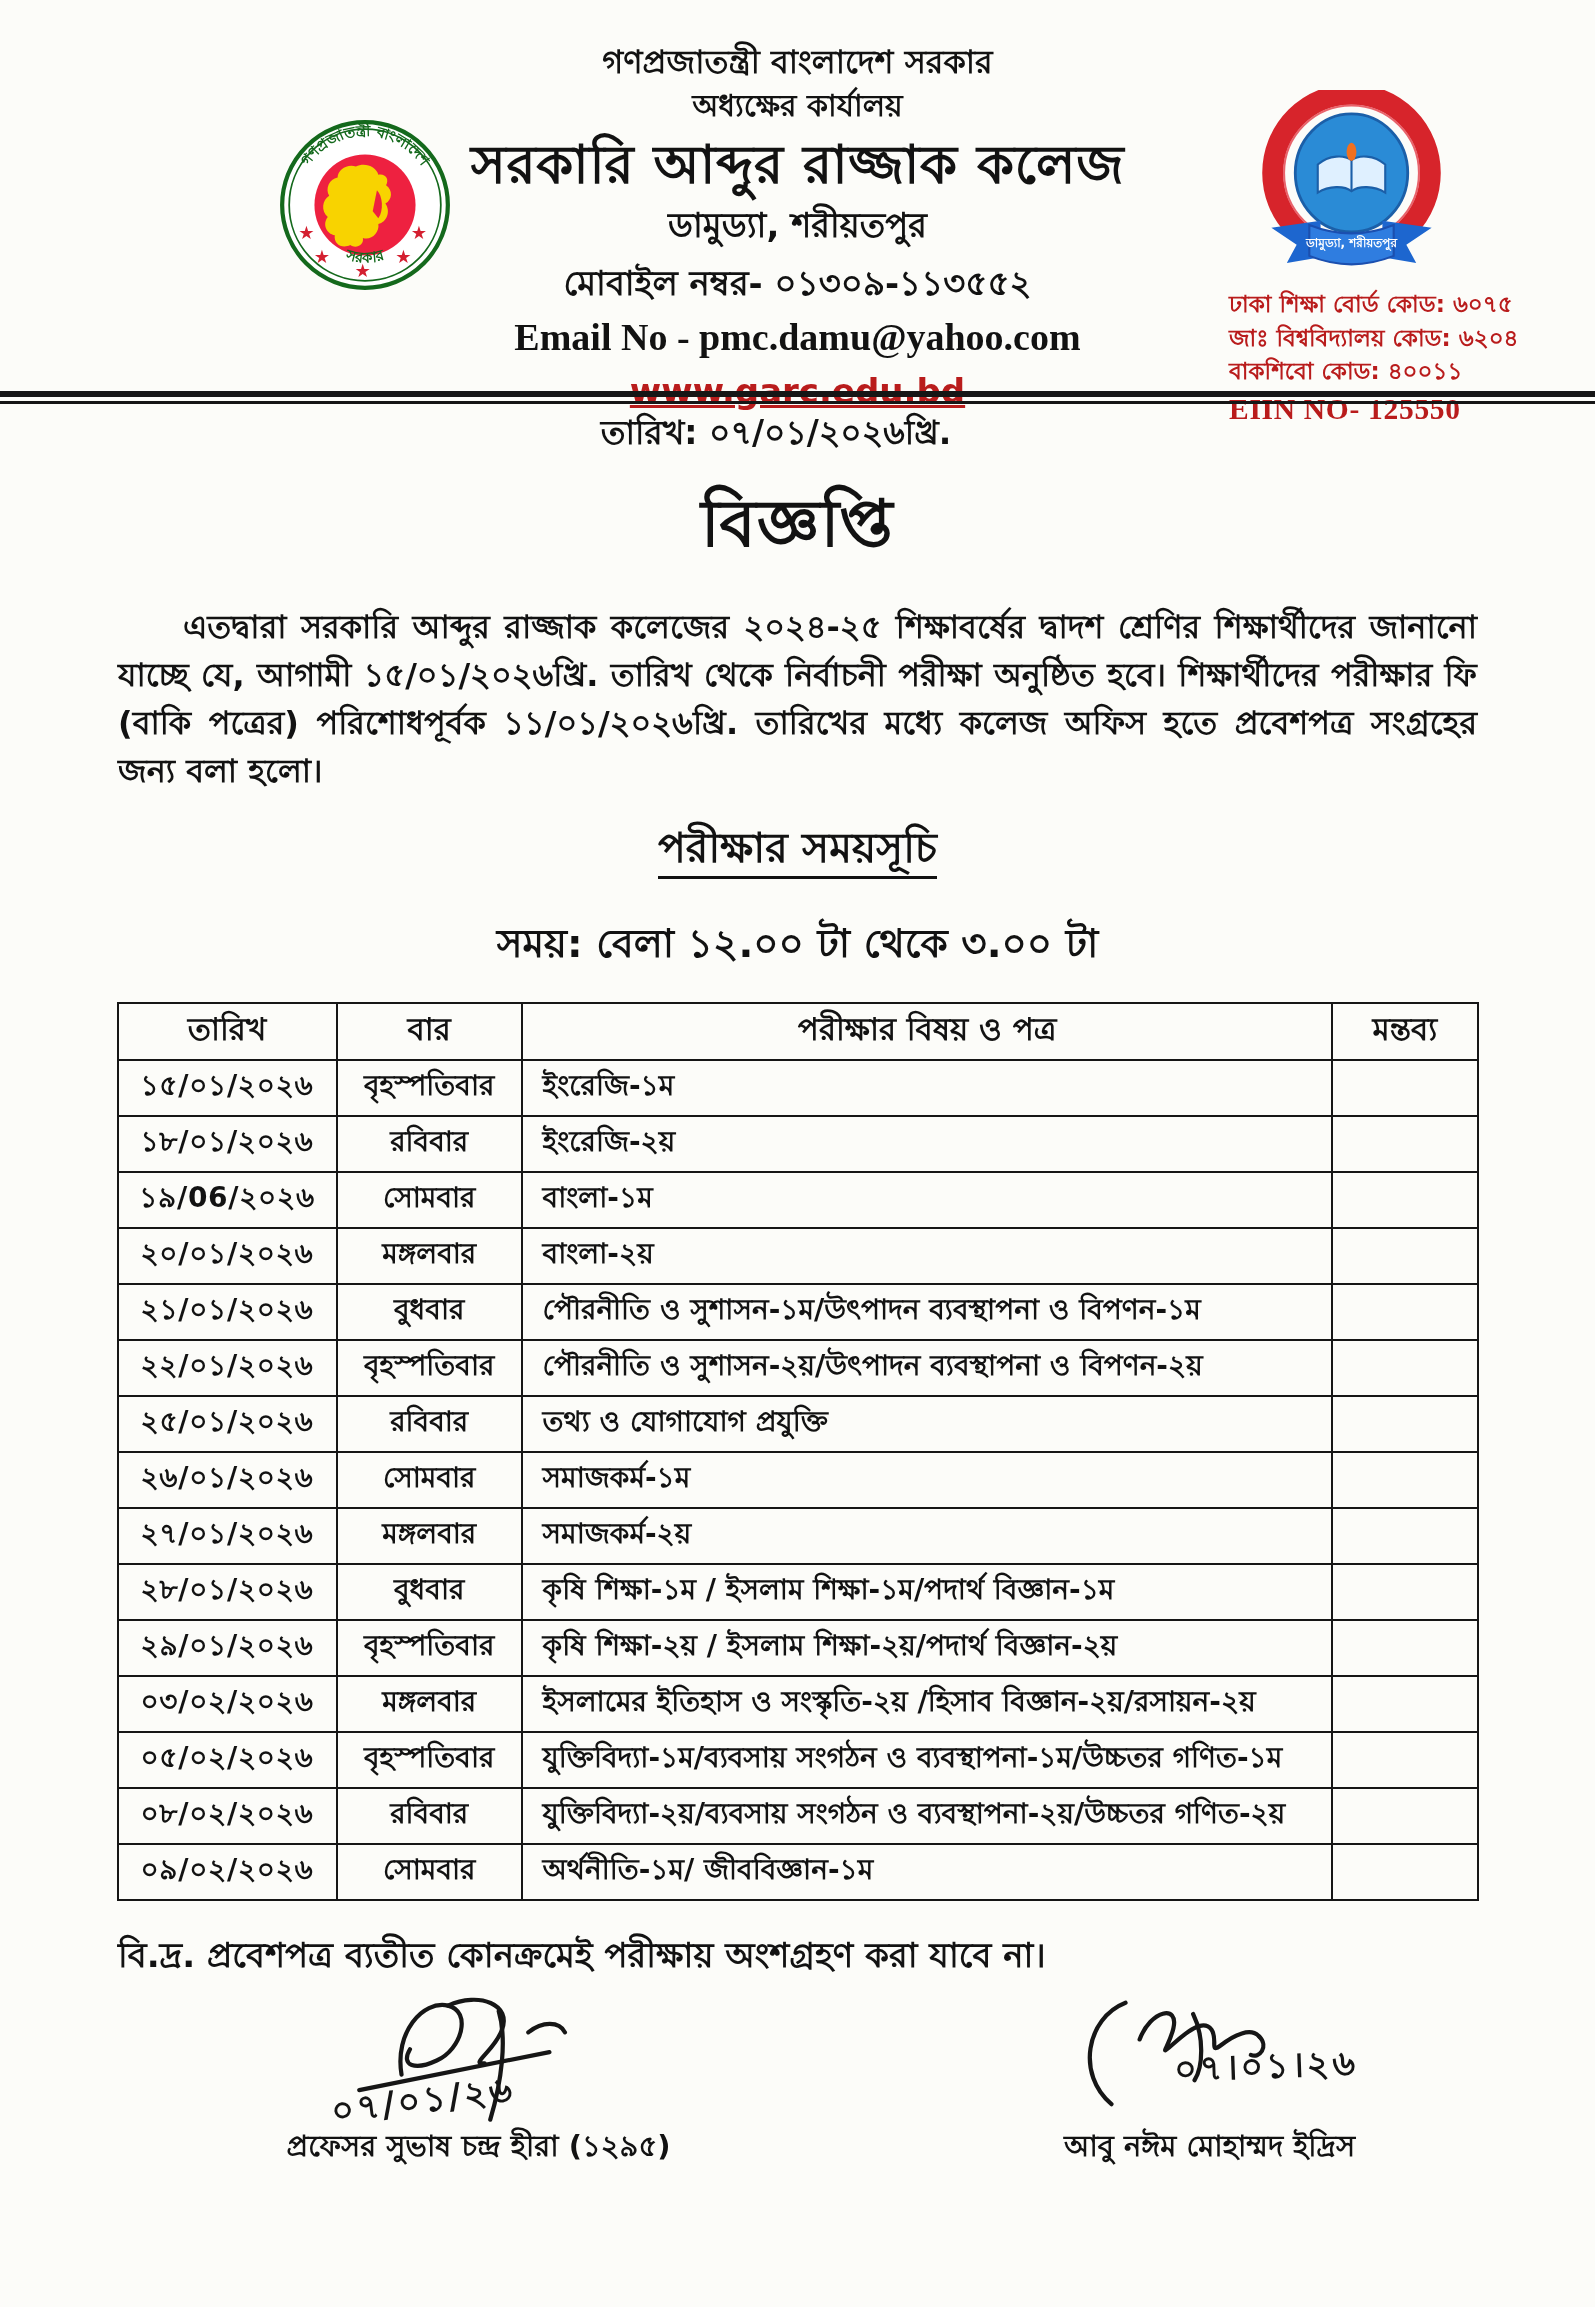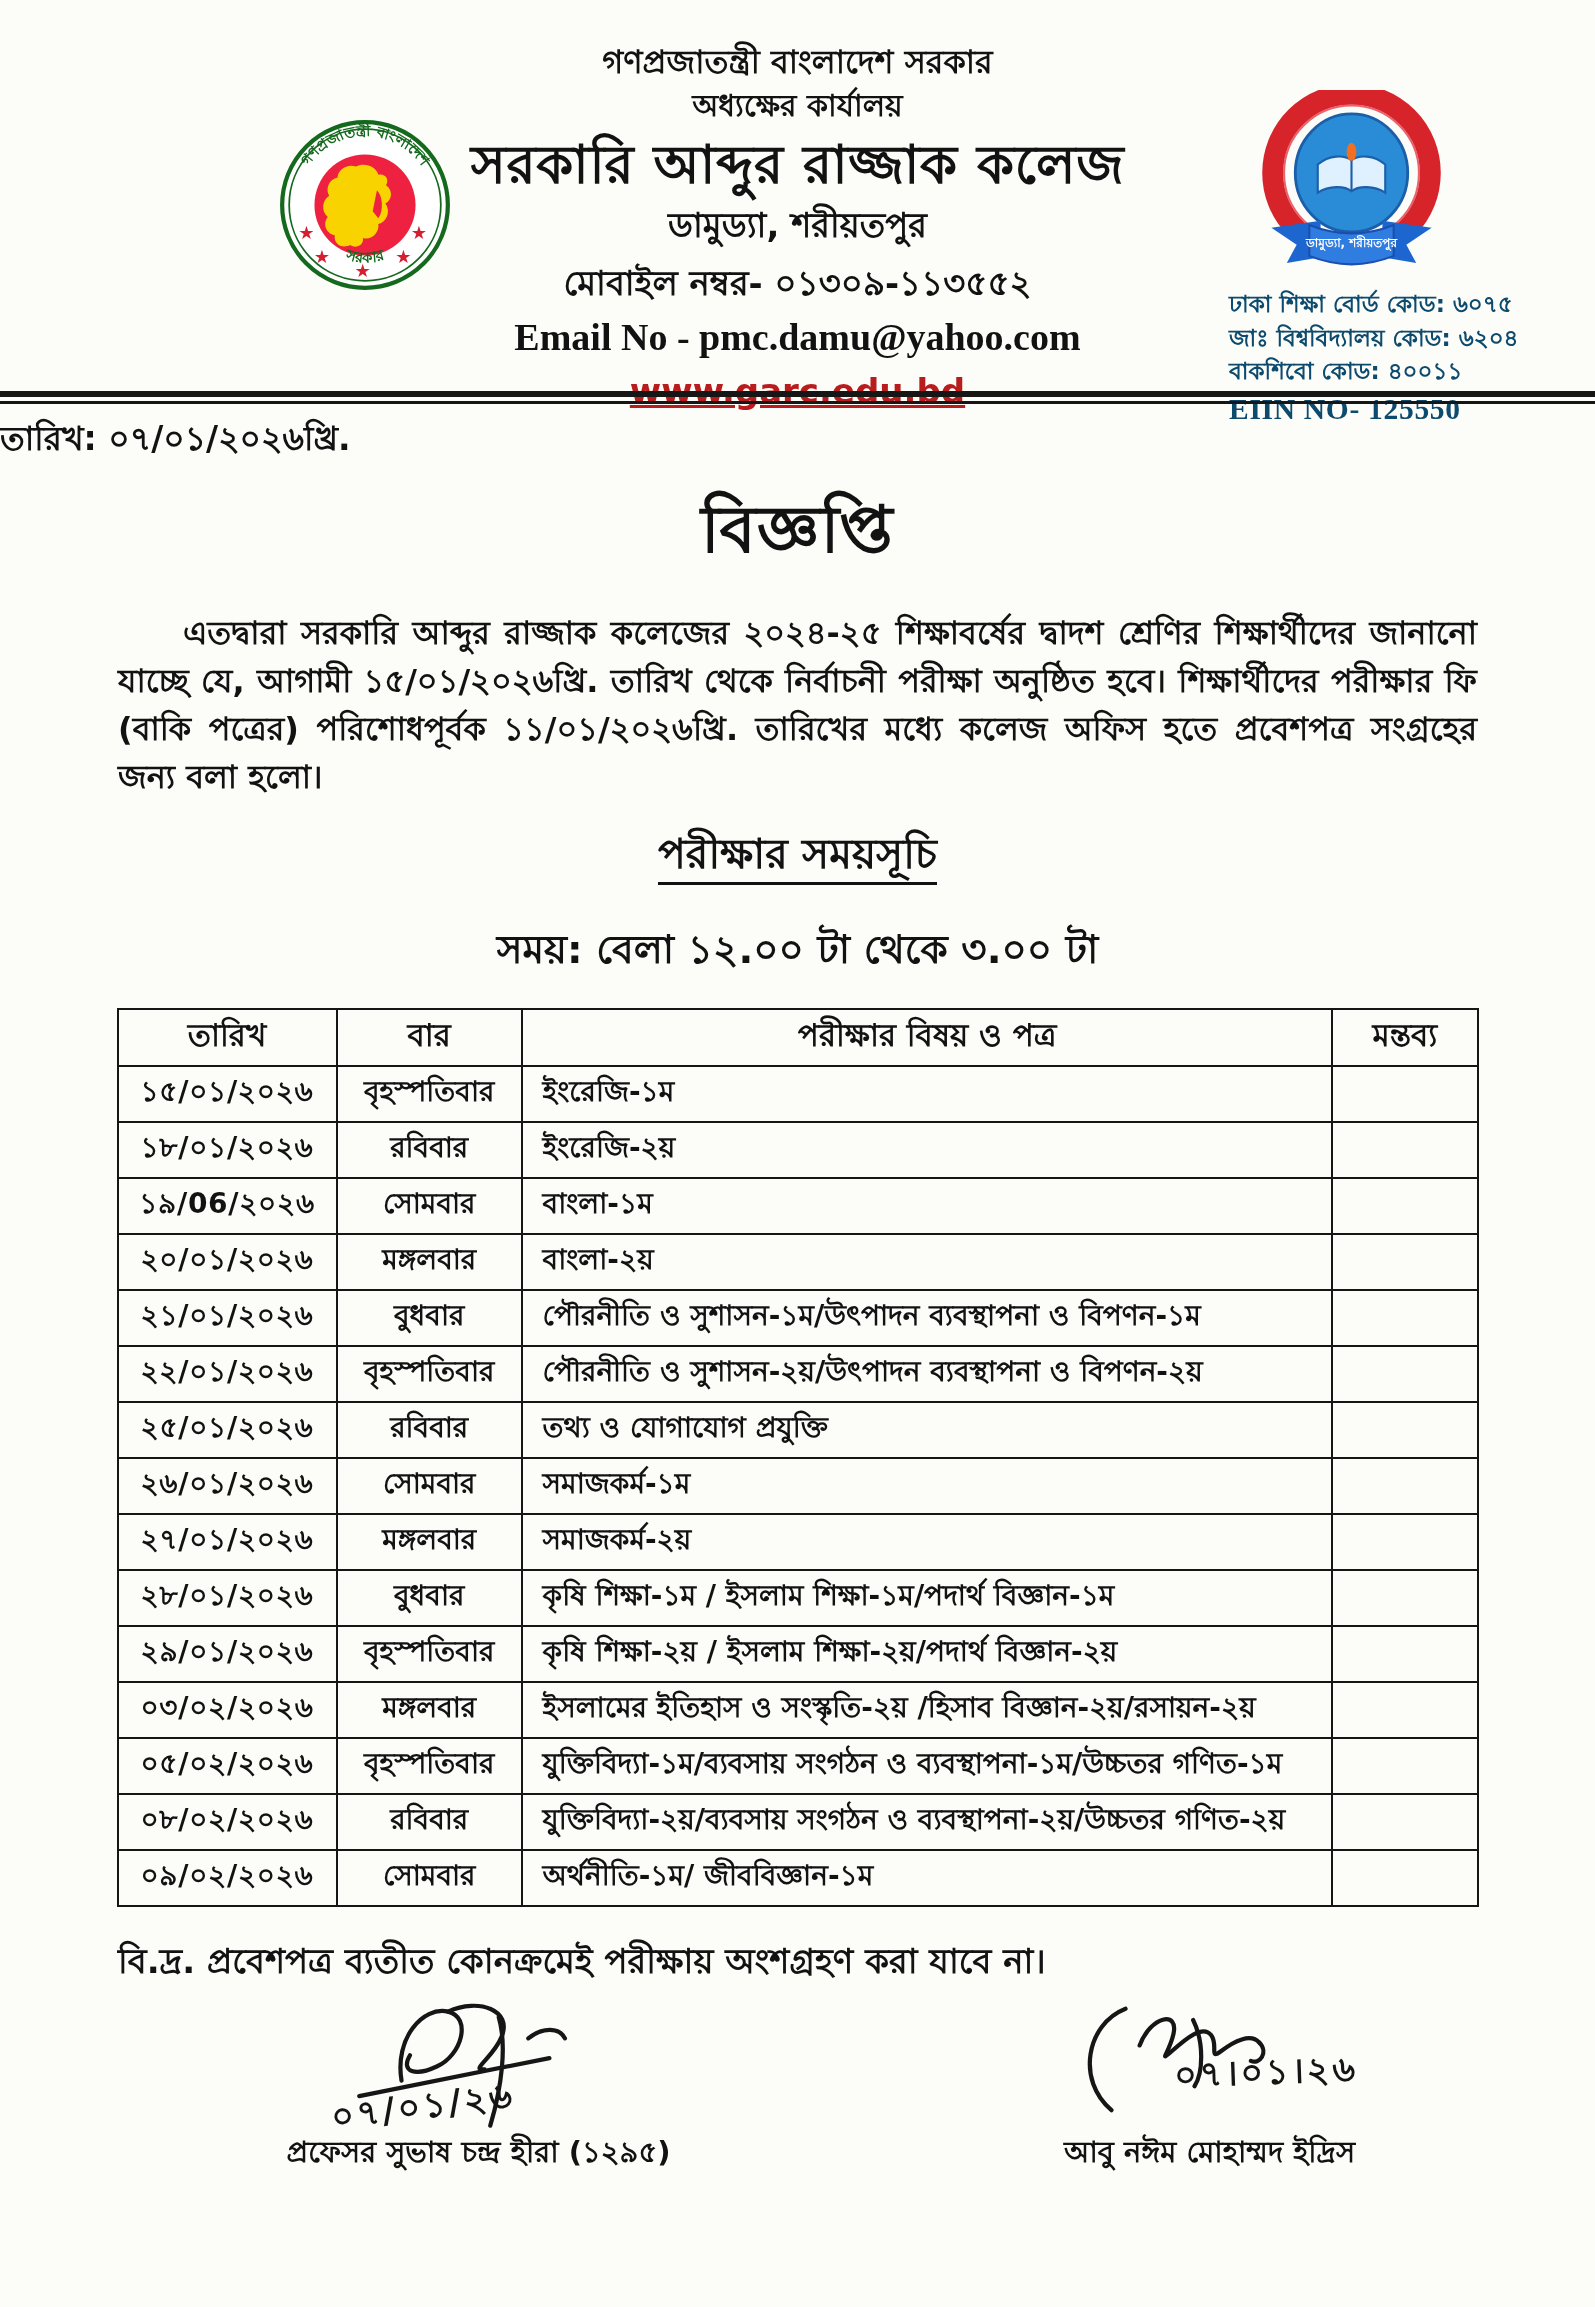--- a/index.html
+++ b/index.html
@@ -15,28 +15,28 @@
   .h-govt{font-size:32px;font-weight:700;}
   .h-office{font-size:30px;font-weight:700;margin-top:2.8px;}
   .h-college{font-size:53px;font-weight:800;margin-top:4.2px;letter-spacing:0.7px;}
   .h-address{font-size:34px;font-weight:700;margin-top:2.8px;}
   .h-mobile{font-size:34px;font-weight:700;margin-top:14px;}
   .h-email{font-family:"Liberation Serif",serif;font-size:38px;font-weight:700;margin-top:5.6px;}
   .h-web{display:inline-block;font-size:34px;font-weight:800;color:#b91c1c;text-decoration:underline;margin-top:7px;}
   .head-right{position:absolute;left:1229px;top:90px;width:352px;}
   .college-logo{display:block;margin-left:21px;width:203px;height:194px;}
   .codes{margin-top:4.2px;}
-  .code-line{font-size:23px;font-weight:800;line-height:1.45;color:#0c4a6e;}
+  .code-line{font-size:23px;font-weight:800;line-height:1.45;color:#b91c1c;}
   .code-line.eiin{font-family:"Liberation Serif",serif;font-size:29.5px;font-weight:700;letter-spacing:0.7px;}
   
   .double-rule{position:relative;margin:0;width:100%;height:15.5px;}
   .double-rule .r1{position:absolute;top:0;left:0;right:0;height:6.3px;background:#161616;}
   .double-rule .r2{position:absolute;top:9.8px;left:0;right:0;height:3.5px;background:#161616;}
   
-  .date-line{text-align:left;padding-right:43px;font-size:33px;font-weight:700;margin-top:6px;}
+  .date-line{text-align:center;padding-right:43px;font-size:33px;font-weight:700;margin-top:0;}
   .notice-title{text-align:center;font-size:65px;font-weight:800;margin:11.3px 0 0 0;letter-spacing:1.4px;}
   .notice-body{width:1359px;margin:21px auto 0;font-size:32px;font-weight:700;line-height:1.5;text-align:justify;text-indent:65px;}
   .schedule-title{text-align:center;font-size:41px;font-weight:800;margin-top:21px;}
   .schedule-title span{border-bottom:3.5px solid #121212;padding-bottom:4.2px;}
   .time-line{text-align:center;font-size:39px;font-weight:800;margin-top:28px;}
   
   table.schedule{width:1362px;margin:24px auto 0;border-collapse:collapse;table-layout:fixed;}
   table.schedule th, table.schedule td{border:2.8px solid #161616;}
   table.schedule th{height:53px;font-size:31px;font-weight:800;text-align:center;}
   table.schedule td{height:52px;font-size:28px;font-weight:700;vertical-align:middle;}

